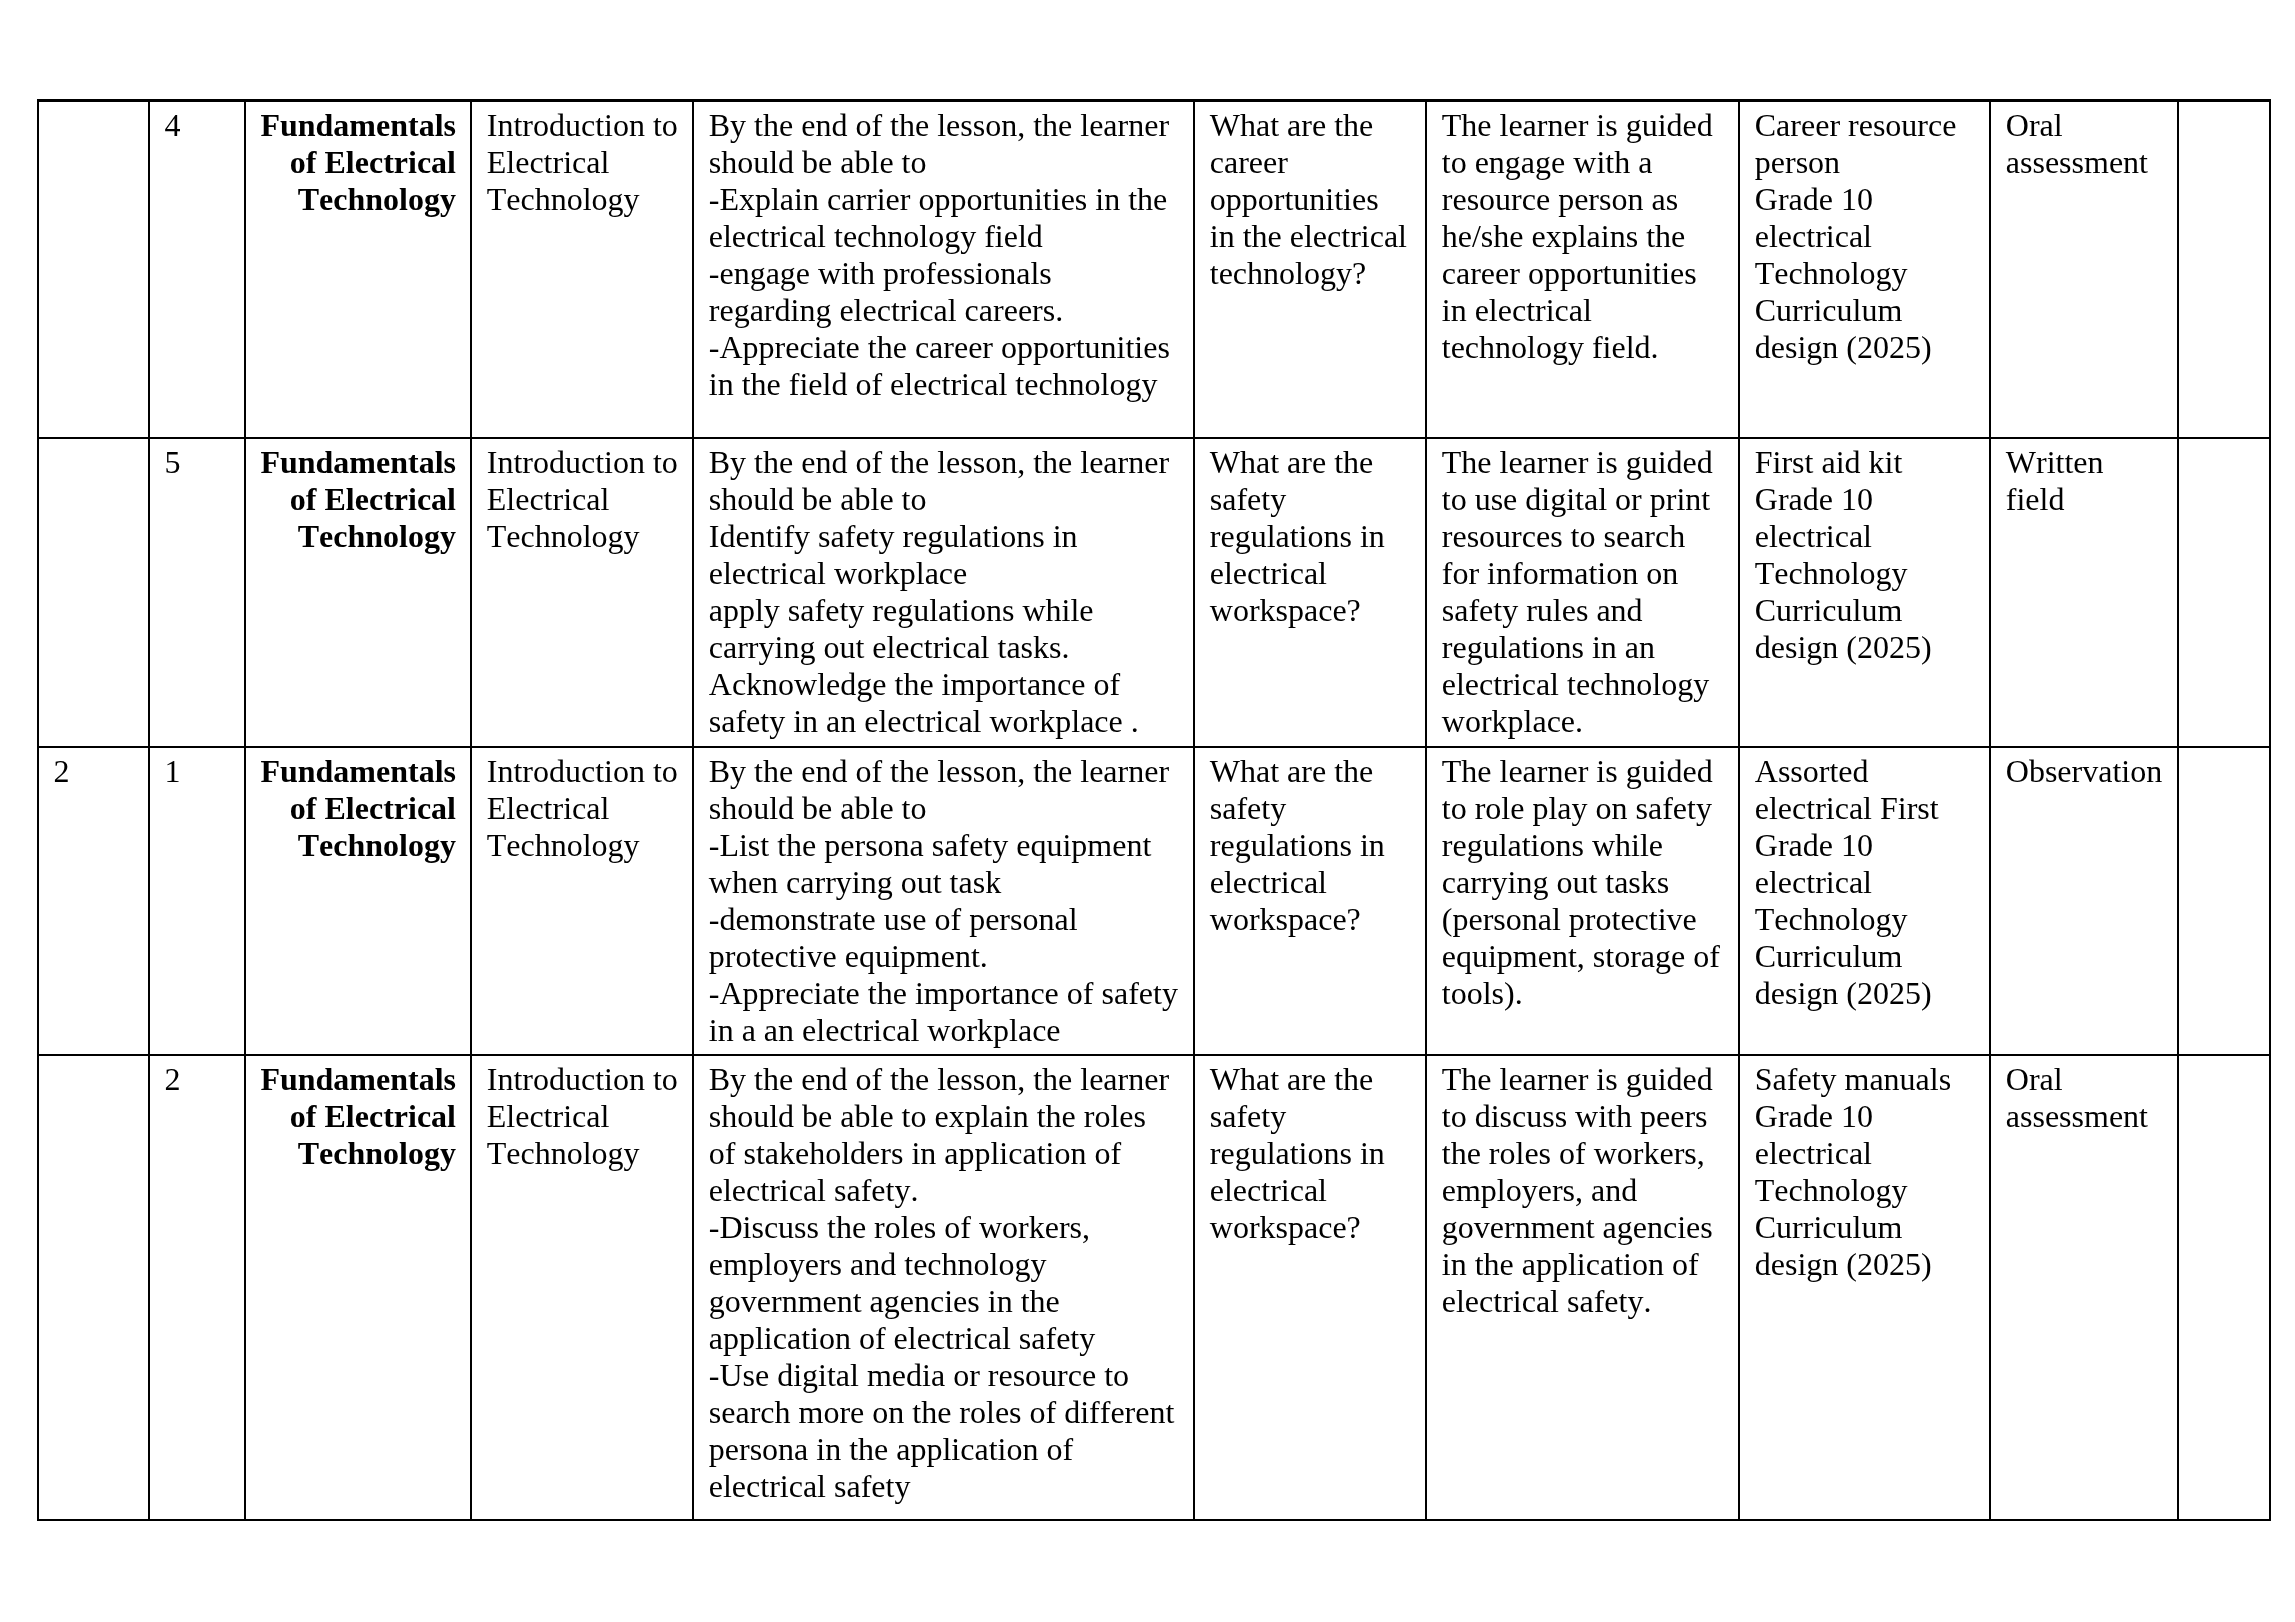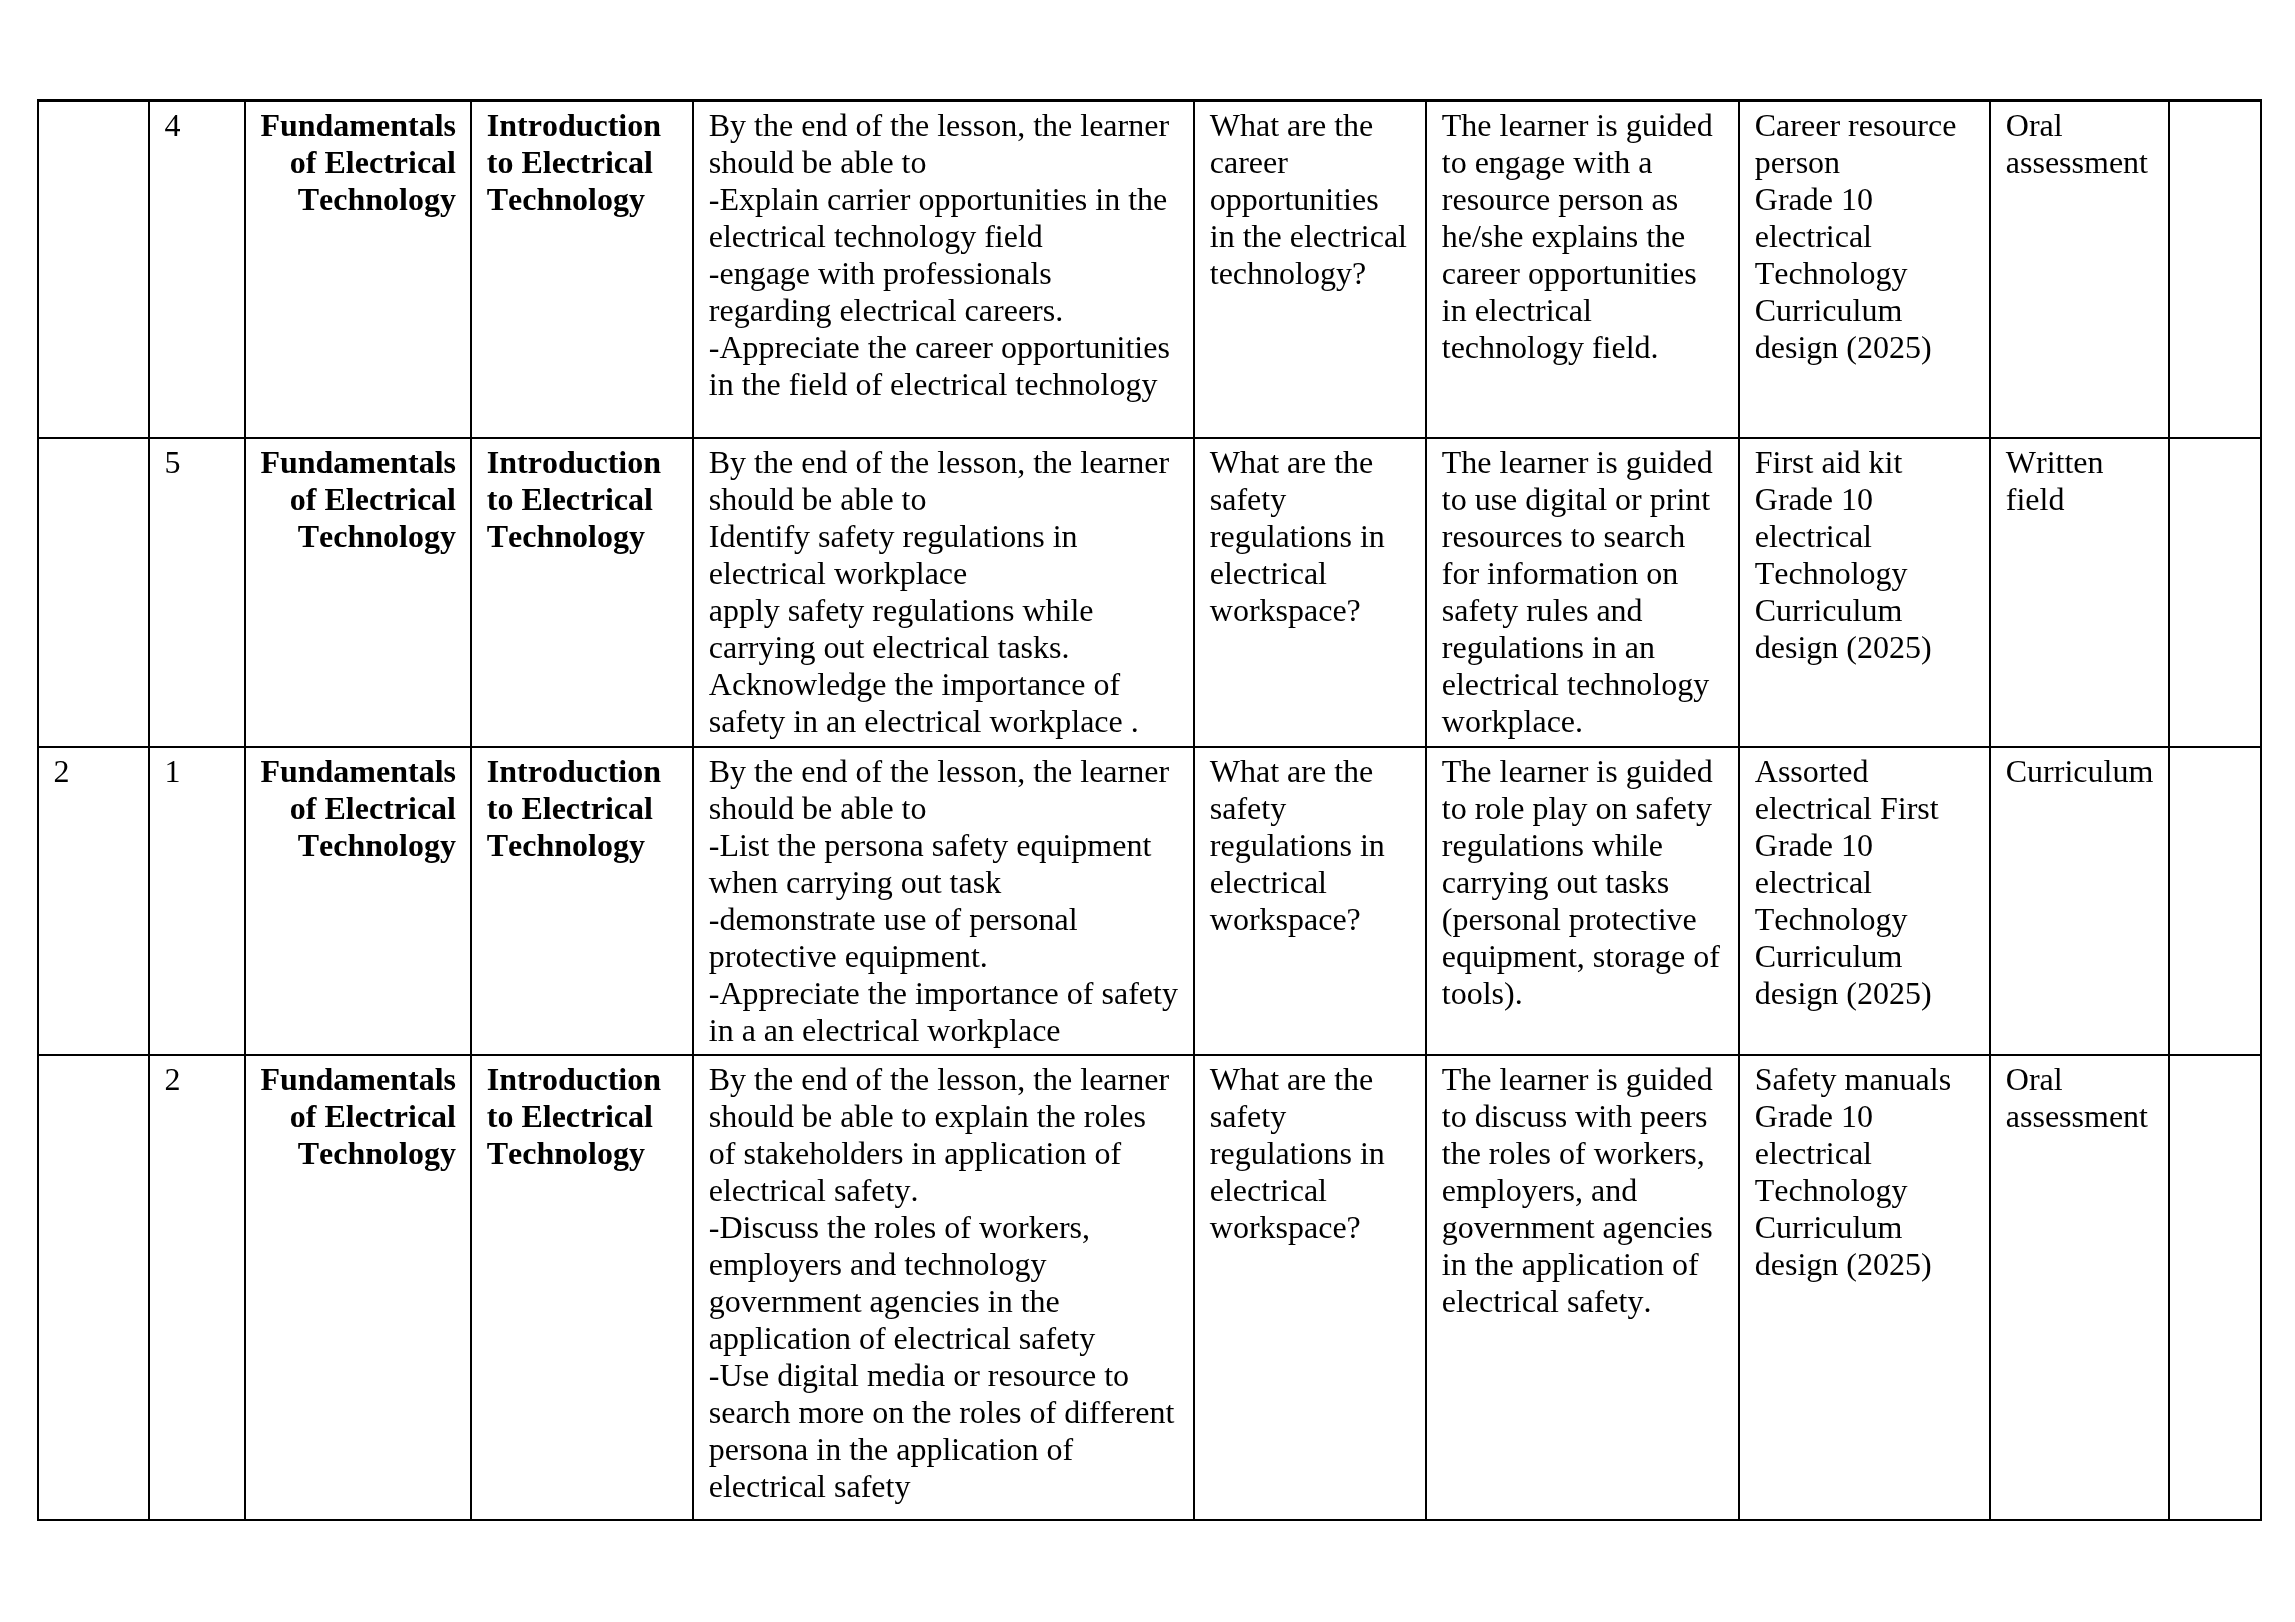--- a/index.html
+++ b/index.html
@@ -34,21 +34,21 @@
     overflow-wrap: break-word;
     word-wrap: break-word;
   }
   tr.row-1 { height: 337px; }
   tr.row-2 { height: 309px; }
   tr.row-3 { height: 293px; }
   tr.row-4 { height: 465px; }
   td.c-week     { }
   td.c-lesson   { }
   td.c-strand   { font-weight: bold; text-align: right; }
-  td.c-substrand{ font-weight: bold; border-radius: 27px; }
+  td.c-substrand{ font-weight: normal; border-radius: 27px; }
   td.c-outcomes { }
   td.c-inquiry  { }
   td.c-exp      { }
   td.c-res      { }
   td.c-assess   { padding-right: 17px; }
   td.c-remarks  { }
   .bold { font-weight: normal; }
 </style>
 </head>
 <body>
@@ -163,21 +163,21 @@
             <div>What are the safety regulations in electrical workspace?</div>
           </td>
           <td class="c-exp">
             <div>The learner is guided to role play on safety regulations while carrying out tasks (personal protective equipment, storage of tools).</div>
           </td>
           <td class="c-res">
             <div>Assorted electrical First</div>
             <div class="bold">Grade 10 electrical Technology Curriculum design (2025)</div>
           </td>
           <td class="c-assess">
-            <div>Curriculum</div>
+            <div>Observation</div>
           </td>
           <td class="c-remarks">
             <div></div>
           </td>
         </tr>
         <tr class="row-4">
           <td class="c-week">
             <div></div>
           </td>
           <td class="c-lesson">

